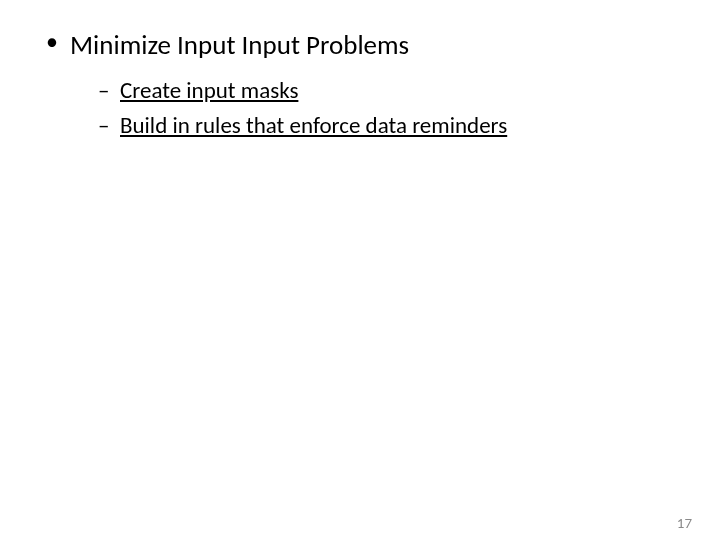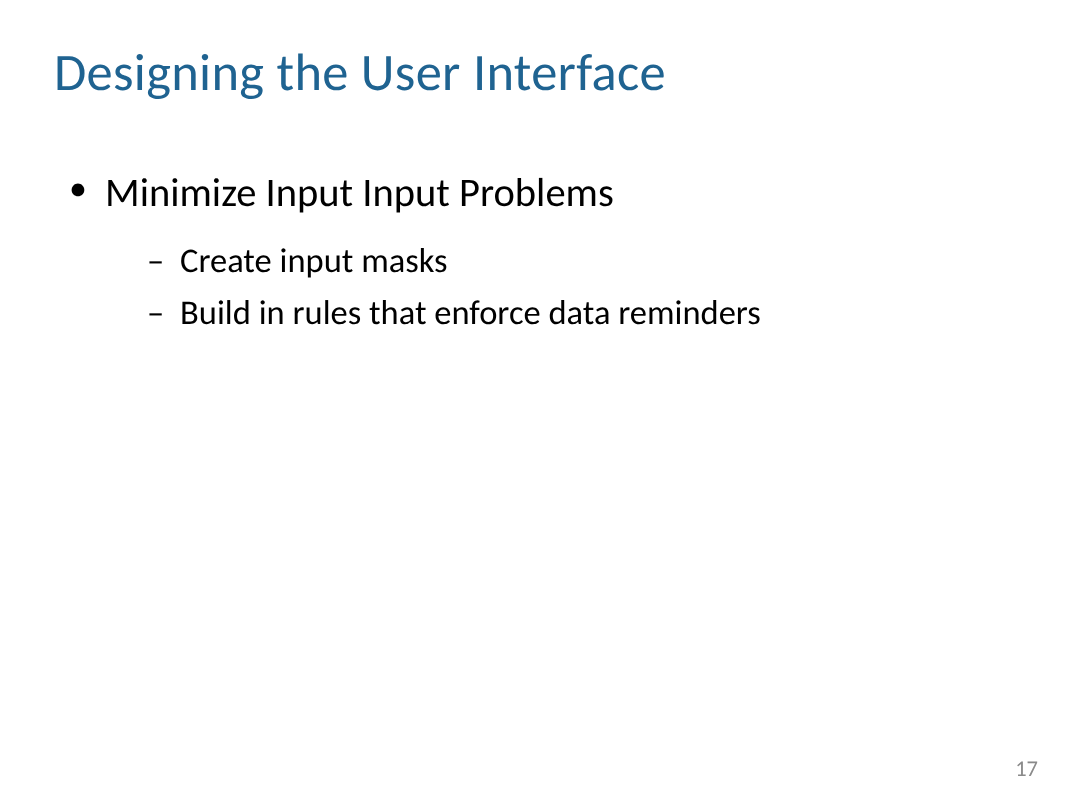--- a/index.html
+++ b/index.html
@@ -40,49 +40,49 @@
     position: absolute;
     left: 0;
     top: 0;
     font-size: 24px;
     line-height: 1.2;
   }
   .level2 {
     list-style: none;
     padding-left: 28px;
     margin-top: 14px;
+    text-decoration: underline;
   }
   .level2 > li {
     position: relative;
     padding-left: 22px;
     font-size: 23px;
     color: #000;
     line-height: 1.35;
     margin-bottom: 4px;
   }
   .level2 > li::before {
     content: "–";
     position: absolute;
     left: 0;
     top: 0;
   }
   .page-num {
     position: absolute;
     right: 28px;
-    bottom: 18px;
+    bottom: 8px;
     font-size: 15px;
     color: #8a8a8a;
   }
 </style>
 </head>
 <body>
 
 <div class="slide">
 
-  <h1 class="title">Designing the User Interface</h1>
 
   <ul class="level1">
     <li>
       <span>Minimize Input Input Problems</span>
 
       <ul class="level2">
         <li>
           <span>Create input masks</span>
         </li>
         <li>

